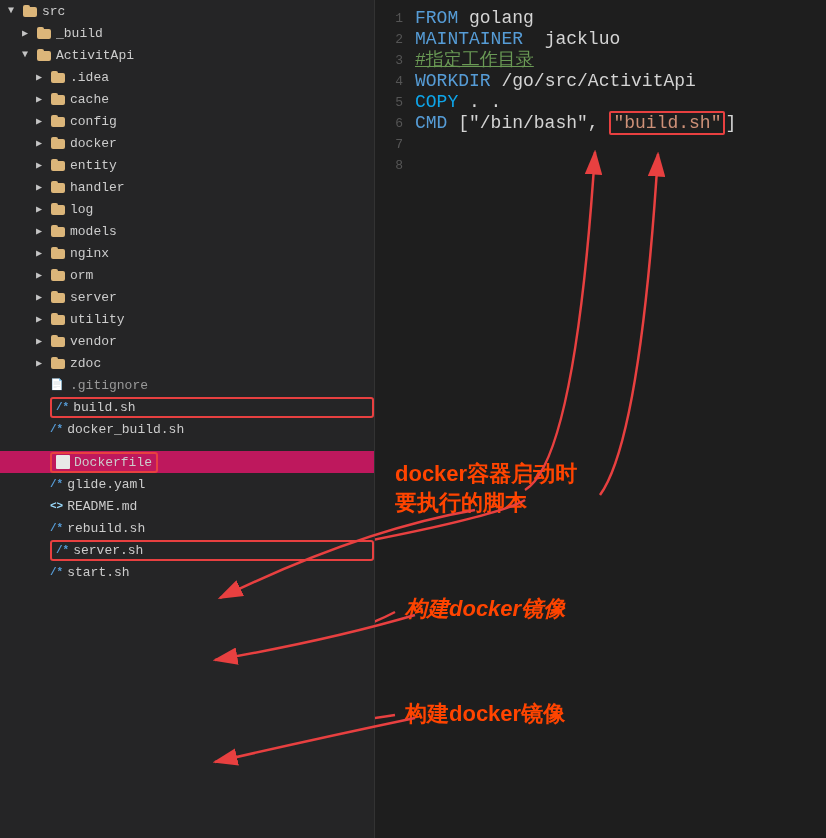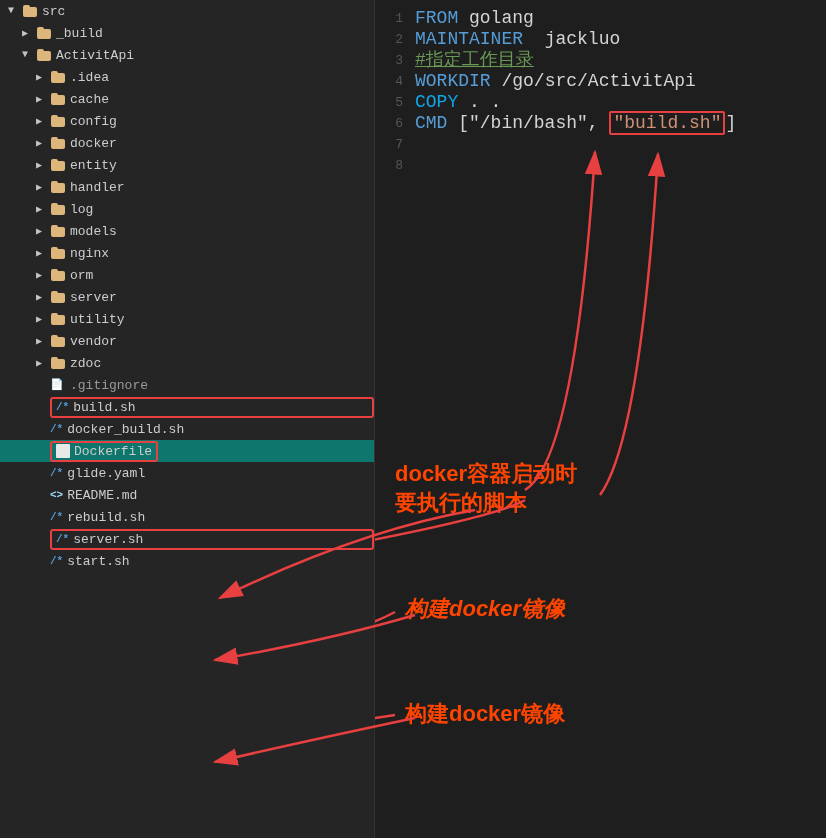--- a/index.html
+++ b/index.html
@@ -27,21 +27,22 @@
     .tree-item {
       display: flex;
       align-items: center;
       padding: 2px 0;
       padding-left: 8px;
       cursor: pointer;
       white-space: nowrap;
       height: 22px;
     }
     .tree-item.selected {
-      background: #0f766e;
+      background: #be185d;
+      margin-top: 11px;
     }
 
     .indent-1 { padding-left: 8px; }
     .indent-2 { padding-left: 22px; }
     .indent-3 { padding-left: 36px; }
 
     .folder-arrow {
       display: inline-block;
       width: 12px;
       height: 12px;

